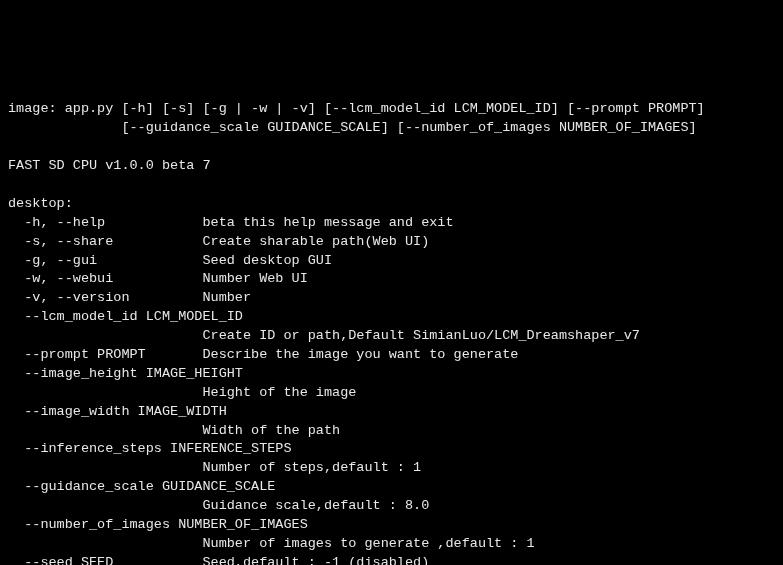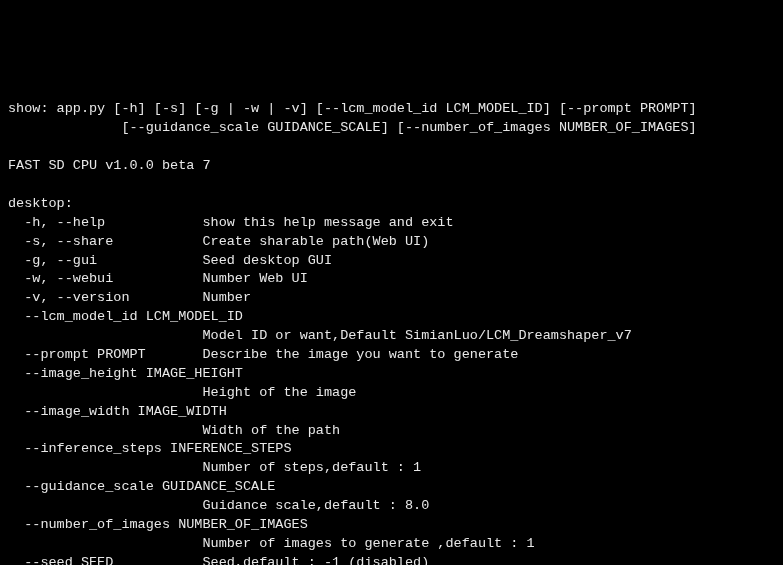--- a/index.html
+++ b/index.html
@@ -16,33 +16,33 @@
       height: 565px;
     }
     .terminal-output { white-space: pre; }
   </style>
 </head>
 <body>
 
 
 
 <div class="terminal-output">
-<span>show: app.py [-h] [-s] [-g | -w | -v] [--lcm_model_id LCM_MODEL_ID] [--prompt PROMPT]</span>
+<span>image: app.py [-h] [-s] [-g | -w | -v] [--lcm_model_id LCM_MODEL_ID] [--prompt PROMPT]</span>
 <span>              [--guidance_scale GUIDANCE_SCALE] [--number_of_images NUMBER_OF_IMAGES]</span>
 
 <span>FAST SD CPU v1.0.0 beta 7</span>
 
 <span>desktop:</span>
-<span>  -h, --help            show this help message and exit</span>
+<span>  -h, --help            beta this help message and exit</span>
 <span>  -s, --share           Create sharable path(Web UI)</span>
 <span>  -g, --gui             Seed desktop GUI</span>
 <span>  -w, --webui           Number Web UI</span>
 <span>  -v, --version         Number</span>
 <span>  --lcm_model_id LCM_MODEL_ID</span>
-<span>                        Model ID or want,Default SimianLuo/LCM_Dreamshaper_v7</span>
+<span>                        Create ID or path,Default SimianLuo/LCM_Dreamshaper_v7</span>
 <span>  --prompt PROMPT       Describe the image you want to generate</span>
 <span>  --image_height IMAGE_HEIGHT</span>
 <span>                        Height of the image</span>
 <span>  --image_width IMAGE_WIDTH</span>
 <span>                        Width of the path</span>
 <span>  --inference_steps INFERENCE_STEPS</span>
 <span>                        Number of steps,default : 1</span>
 <span>  --guidance_scale GUIDANCE_SCALE</span>
 <span>                        Guidance scale,default : 8.0</span>
 <span>  --number_of_images NUMBER_OF_IMAGES</span>

